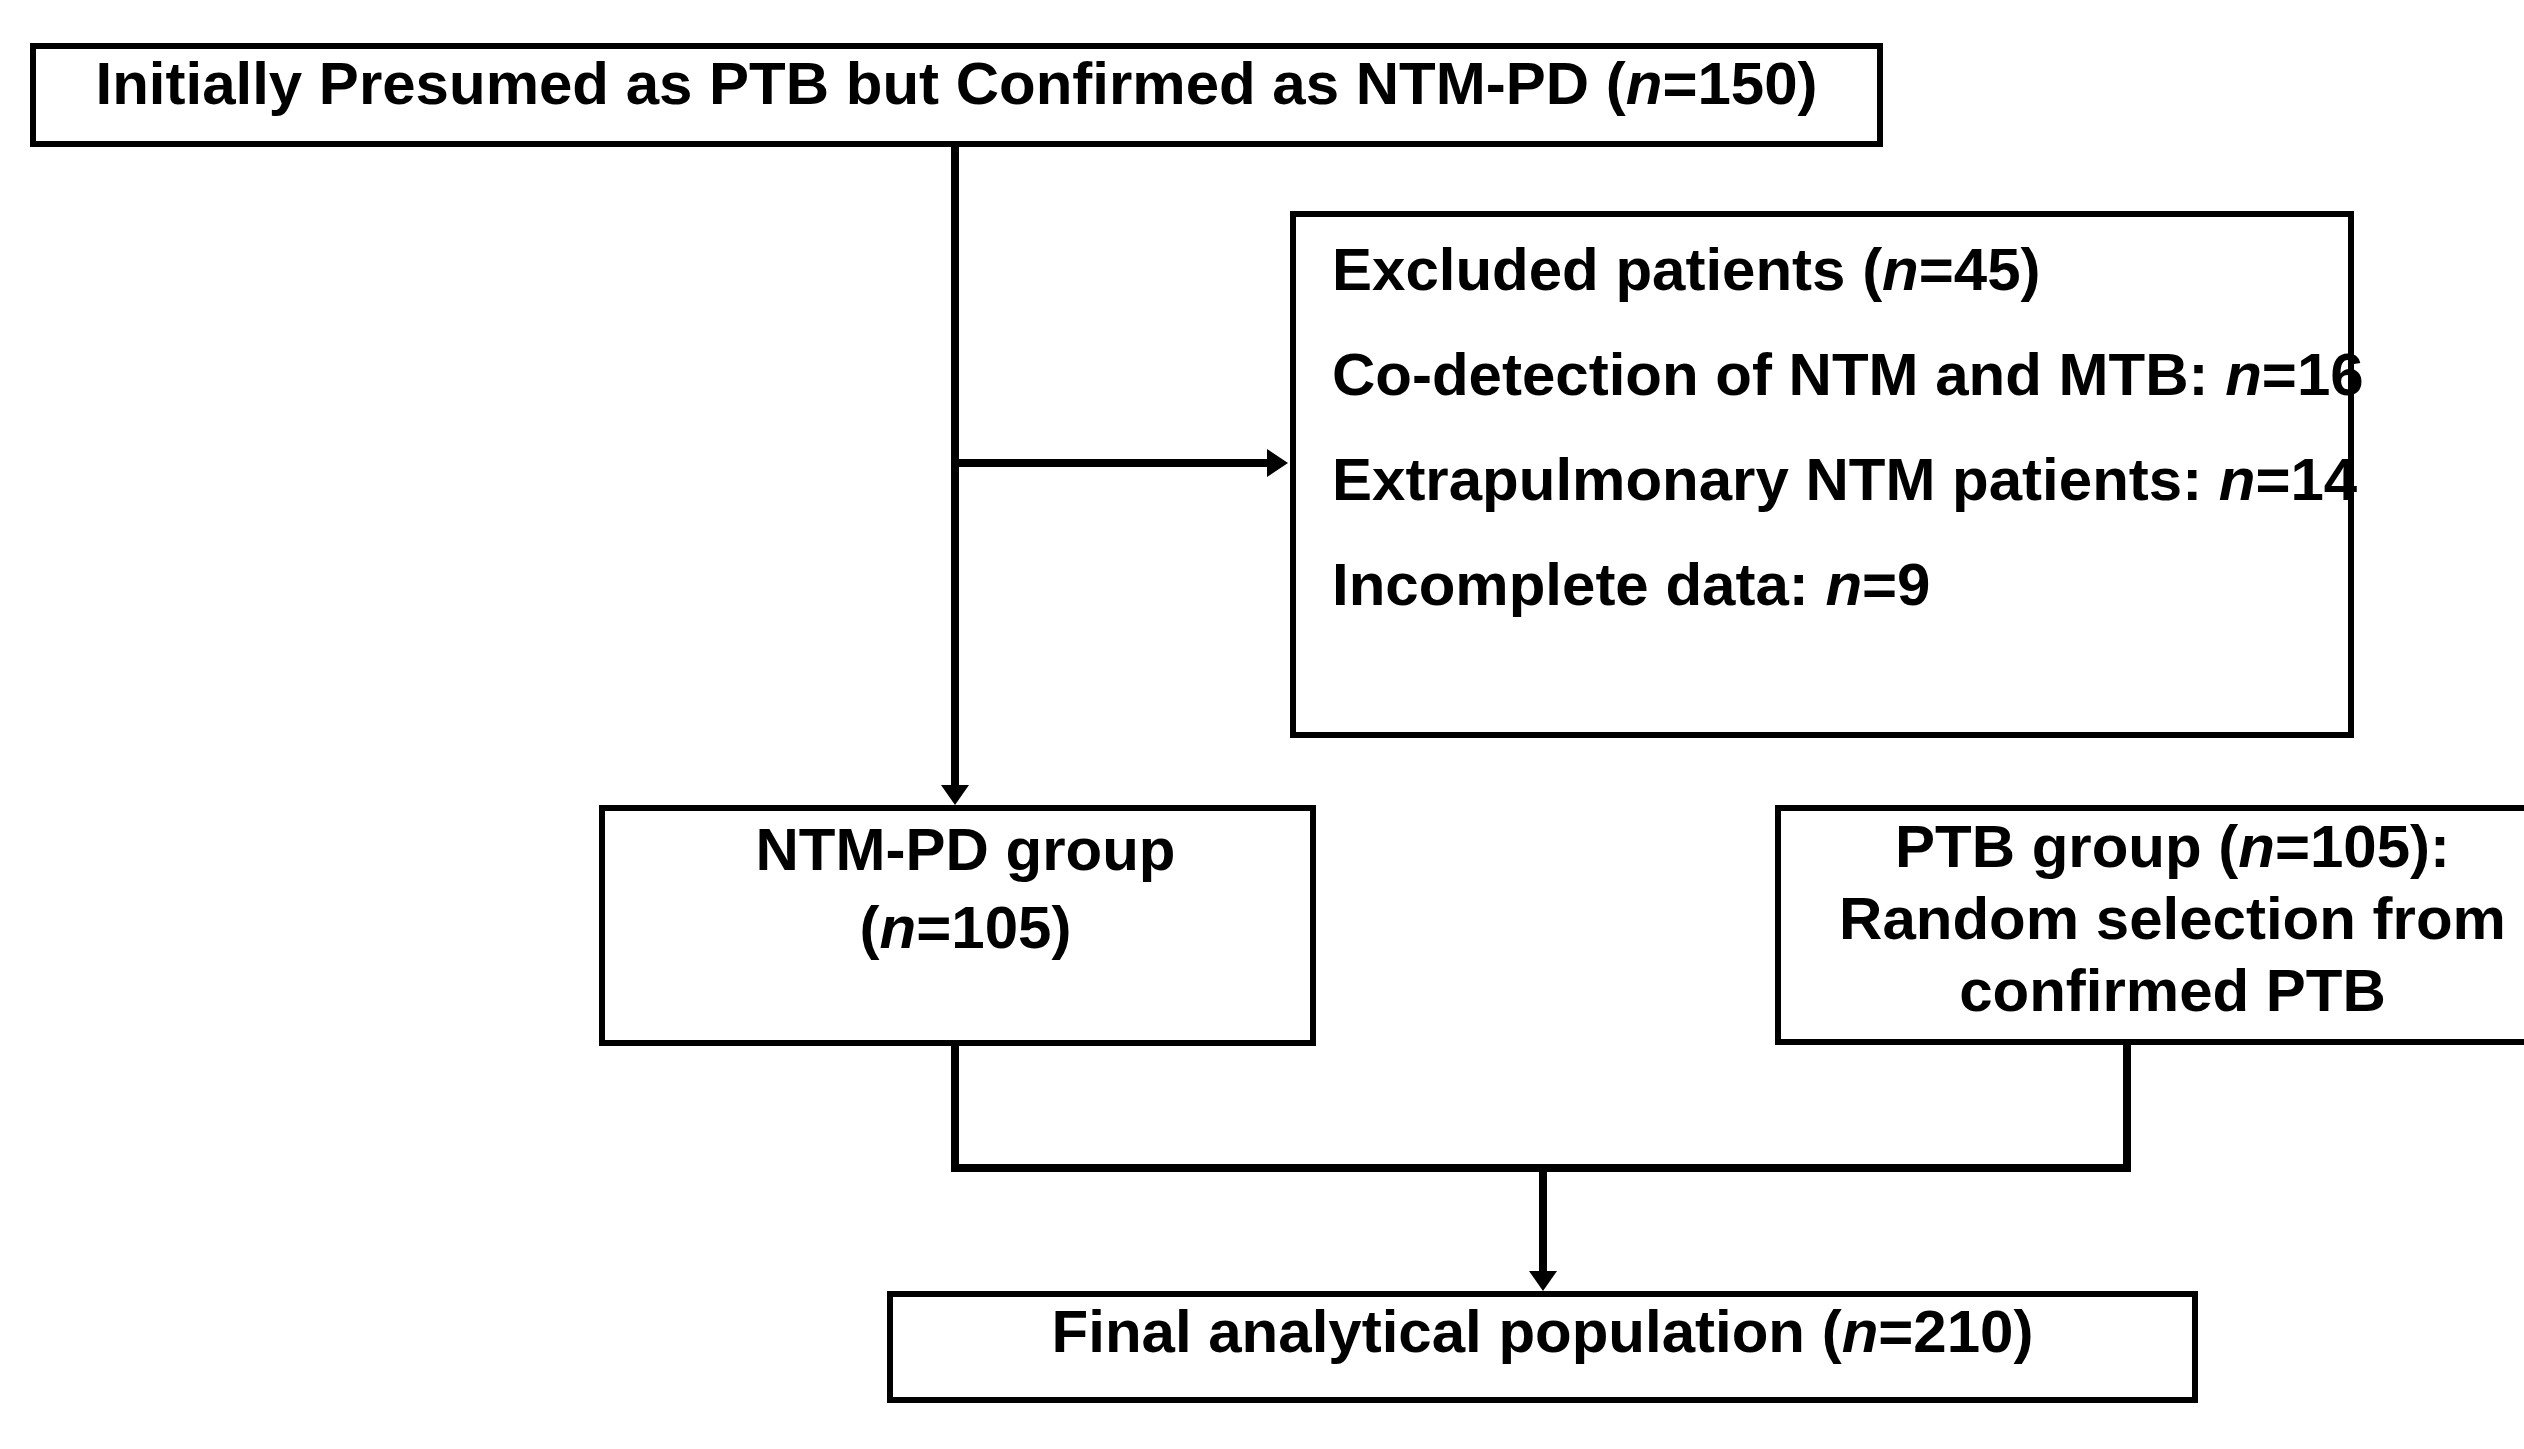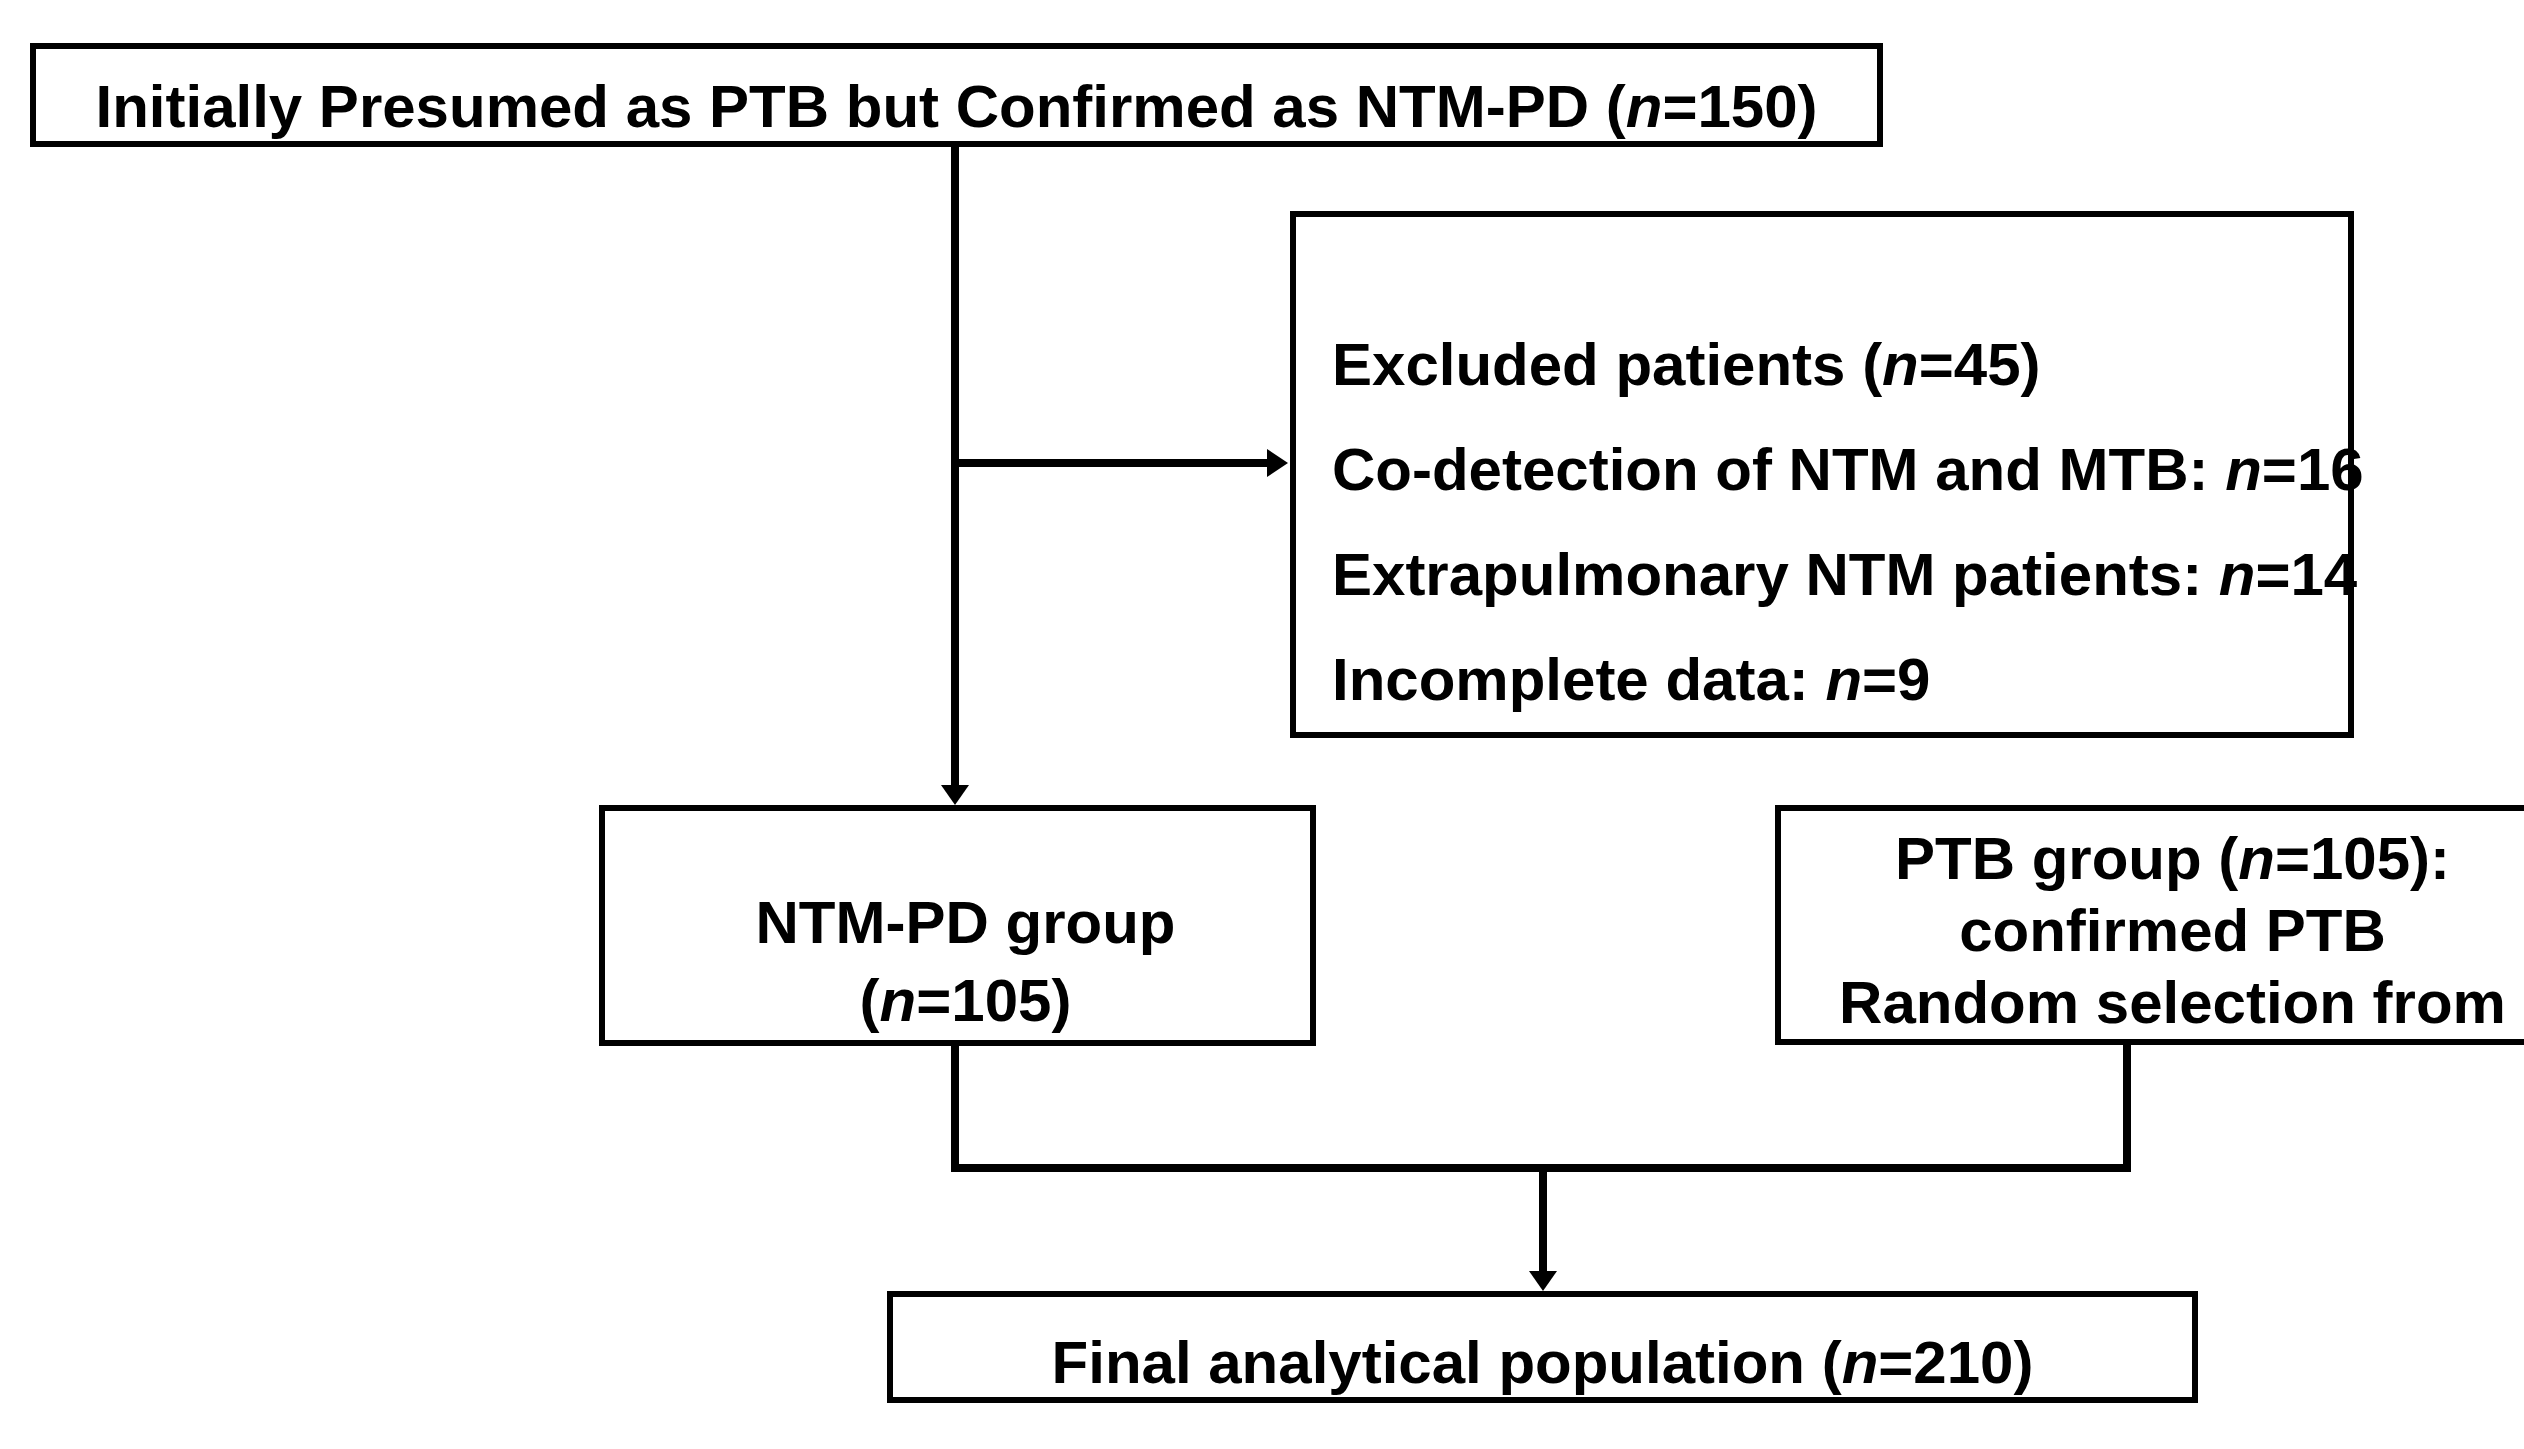--- a/index.html
+++ b/index.html
@@ -3,21 +3,21 @@
 <meta charset="utf-8">
 <style>
   html,body{margin:0;padding:0;background:#fff;}
   .canvas{
     position:relative;width:2525px;height:1450px;background:var(--bg,#fff);
     font-family:"Liberation Sans", sans-serif;font-weight:bold;color:var(--ink,#000);
     overflow:hidden;
   }
   .box{
     position:absolute;box-sizing:border-box;border:6.6px solid var(--ink,#000);
-    background:var(--bg,#fff);display:flex;flex-direction:column;justify-content:flex-end;
+    background:var(--bg,#fff);display:flex;flex-direction:column;justify-content:flex-start;
     font-size:60px;
   }
   .box.centered{align-items:center;text-align:center;}
   .line{white-space:nowrap;}
   .it{font-style:italic;}
   #box-presumed{left:30px;top:43px;width:1853px;height:104px;}
   #box-excluded{left:1290px;top:211px;width:1064px;height:527px;
                 align-items:flex-start;text-align:left;padding-left:36px;line-height:105px;}
   #box-ntmpd{left:599px;top:805px;width:717px;height:241px;line-height:78px;padding-left:16px;}
   #box-ptb{left:1775px;top:805px;width:795px;height:240px;line-height:72px;}
@@ -55,22 +55,22 @@
     <div class="line"><span>Incomplete data: </span><span class="it">n</span><span>=9</span></div>
   </div>
 
   <div class="box centered" id="box-ntmpd">
     <div class="line"><span>NTM-PD group</span></div>
     <div class="line"><span>(</span><span class="it">n</span><span>=105)</span></div>
   </div>
 
   <div class="box centered" id="box-ptb">
     <div class="line"><span>PTB group (</span><span class="it">n</span><span>=105):</span></div>
+    <div class="line"><span>Random selection from</span></div>
     <div class="line"><span>confirmed PTB</span></div>
-    <div class="line"><span>Random selection from</span></div>
   </div>
 
   <div class="box centered" id="box-final">
     <div class="line"><span>Final analytical population (</span><span class="it">n</span><span>=210)</span></div>
   </div>
 
   <div class="vline" id="stem-top"></div>
   <div class="hline" id="branch-h"></div>
   <div class="vline" id="ntmpd-down"></div>
   <div class="vline" id="ptb-down"></div>

